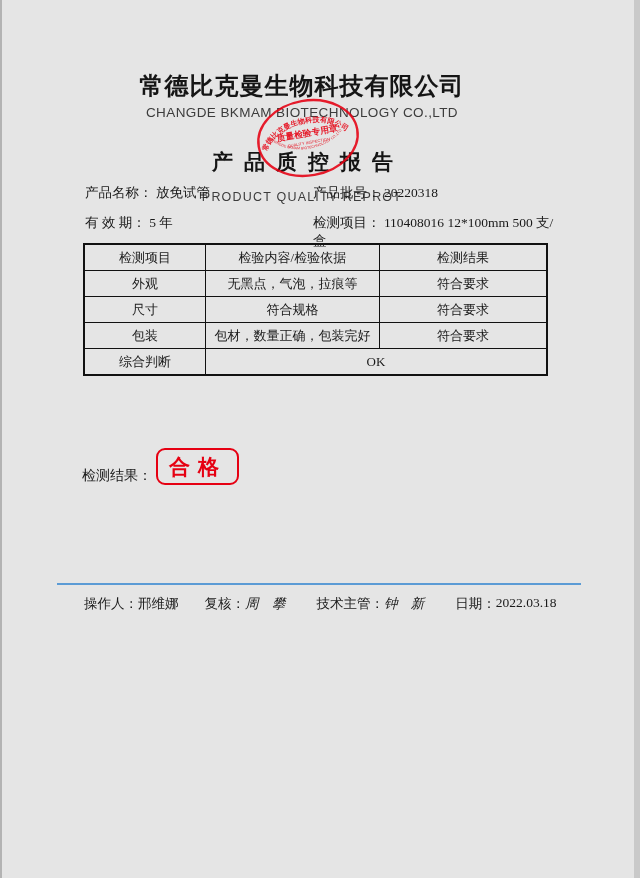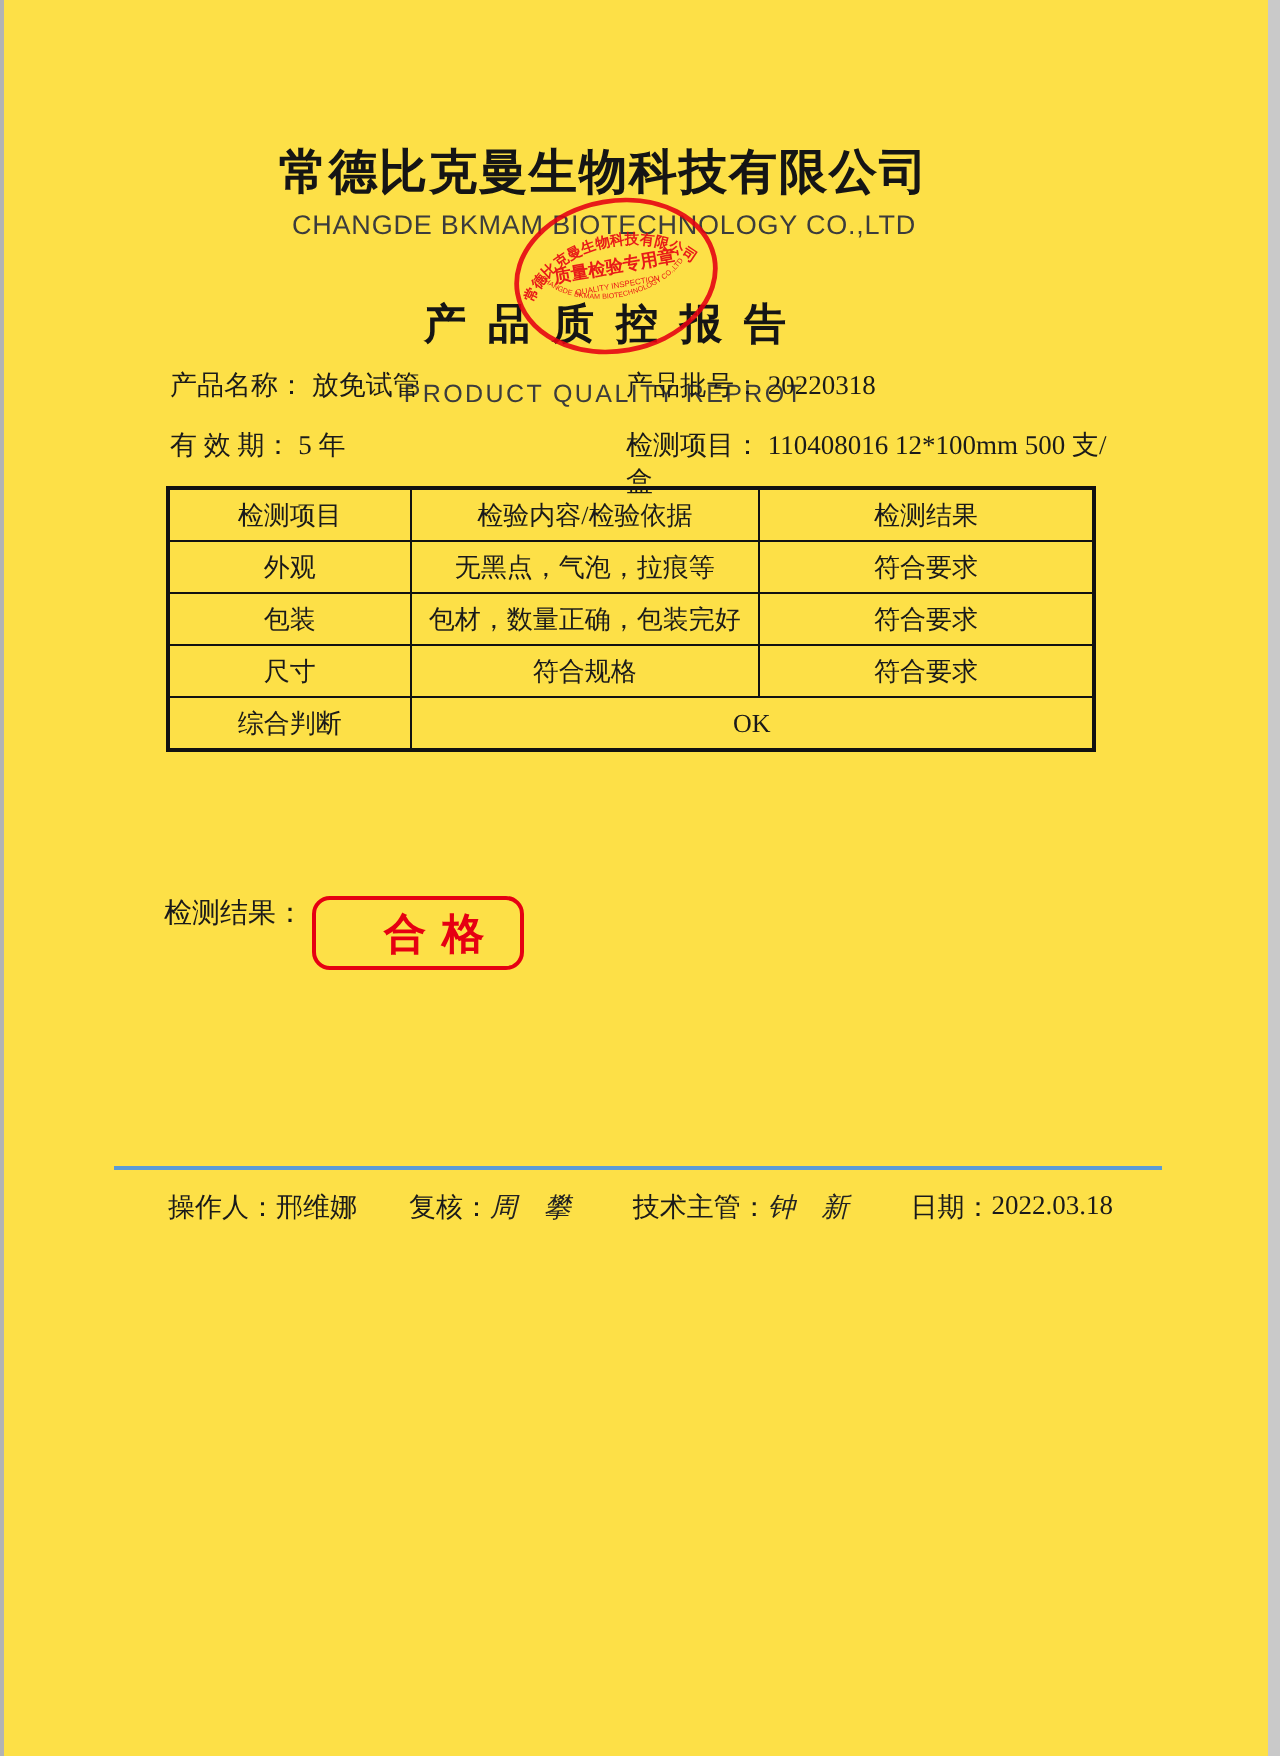--- a/index.html
+++ b/index.html
@@ -6,21 +6,21 @@
     margin: 0; padding: 0;
     width: 640px; height: 878px;
     background: #ffffff;
     font-family: "Liberation Serif", "DejaVu Serif", serif;
     color: #1a1a1a;
     overflow: hidden;
   }
   .page {
     position: relative;
     width: 640px; height: 878px;
-    background: #fde047;
+    background: #e5e5e5;
   }
   .edge { position: absolute; top: 0; height: 878px; background: #c2c2c2; }
   .edge-left  { left: 0; width: 2px; background:#b3b3b3; }
   .edge-right { right: 0; width: 6px; background:#c9c9c9; }
 
   
   .header { position: absolute; left: 0; top: 70px; width: 640px; text-align: center; }
   .company-cn {
     font-family: "Liberation Sans", "DejaVu Sans", sans-serif;
     font-weight: bold; font-size: 24px; letter-spacing: 1px;
@@ -69,29 +69,29 @@
   .qc-table td, .qc-table th {
     border: 1px solid #111;
     height: 25px; padding: 0 4px;
     font-weight: normal;
   }
   .qc-table .c1 { width: 118px; }
   .qc-table .c2 { width: 174px; }
   .qc-table .c3 { width: 167px; }
 
   
-  .result { position: absolute; left: 82px; top: 448px; display: flex; align-items: flex-start; }
+  .result { position: absolute; left: 82px; top: 448px; display: flex; align-items: flex-end; }
   .result-label { font-size: 14px; }
   .result-box {
     margin-left: 4px;
     border: 2.5px solid #e60012; border-radius: 9px;
     width: 78px; height: 33px;
     display: flex; align-items: center; justify-content: center;
     color: #e60012; font-weight: bold; font-size: 21px;
-    letter-spacing: 8px; padding-left: 24px;
+    letter-spacing: 8px; padding-left: 1px;
     font-family: "Liberation Sans", "DejaVu Sans", sans-serif;
   }
 
   
   .divider {
     position: absolute; left: 57px; top: 583px;
     width: 524px; height: 2px; background: #5b9bd5;
   }
   .footer {
     position: absolute; left: 84px; top: 595px; width: 510px;
@@ -162,30 +162,30 @@
         <th class="c1">检测项目</th>
         <th class="c2">检验内容/检验依据</th>
         <th class="c3">检测结果</th>
       </tr>
       <tr>
         <td>外观</td>
         <td>无黑点，气泡，拉痕等</td>
         <td>符合要求</td>
       </tr>
       <tr>
+        <td>尺寸</td>
+        <td>符合规格</td>
+        <td>符合要求</td>
+      </tr>
+      <tr>
         <td>包装</td>
         <td>包材，数量正确，包装完好</td>
         <td>符合要求</td>
       </tr>
       <tr>
-        <td>尺寸</td>
-        <td>符合规格</td>
-        <td>符合要求</td>
-      </tr>
-      <tr>
         <td>综合判断</td>
         <td colspan="2">OK</td>
       </tr>
     </tbody>
   </table>
 
   <div class="result">
     <span class="result-label">检测结果：</span>
     <span class="result-box">合格</span>
   </div>

